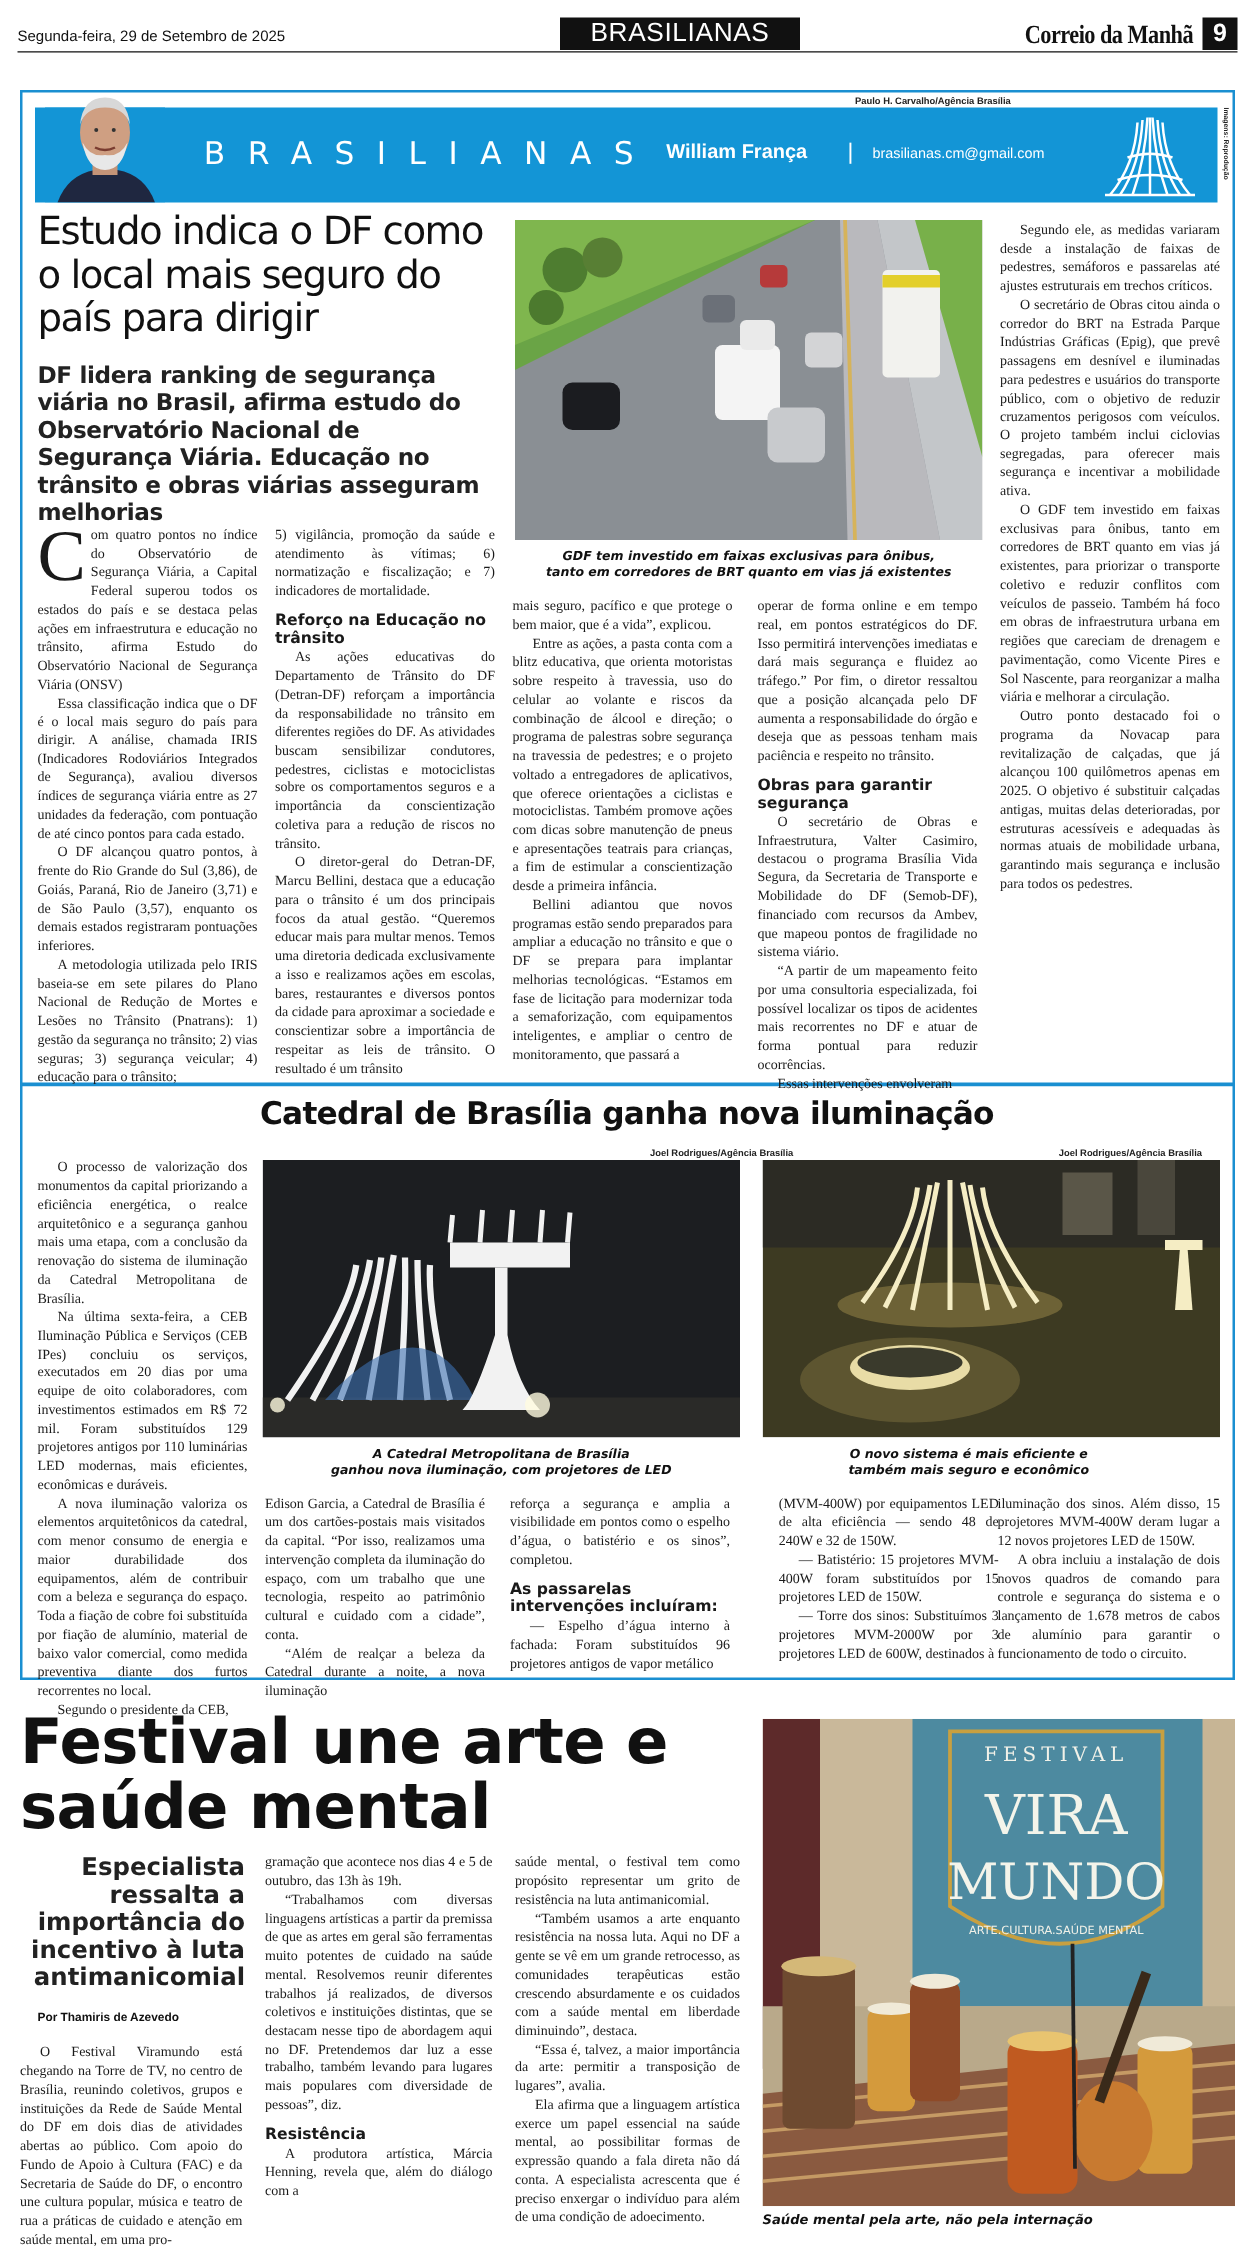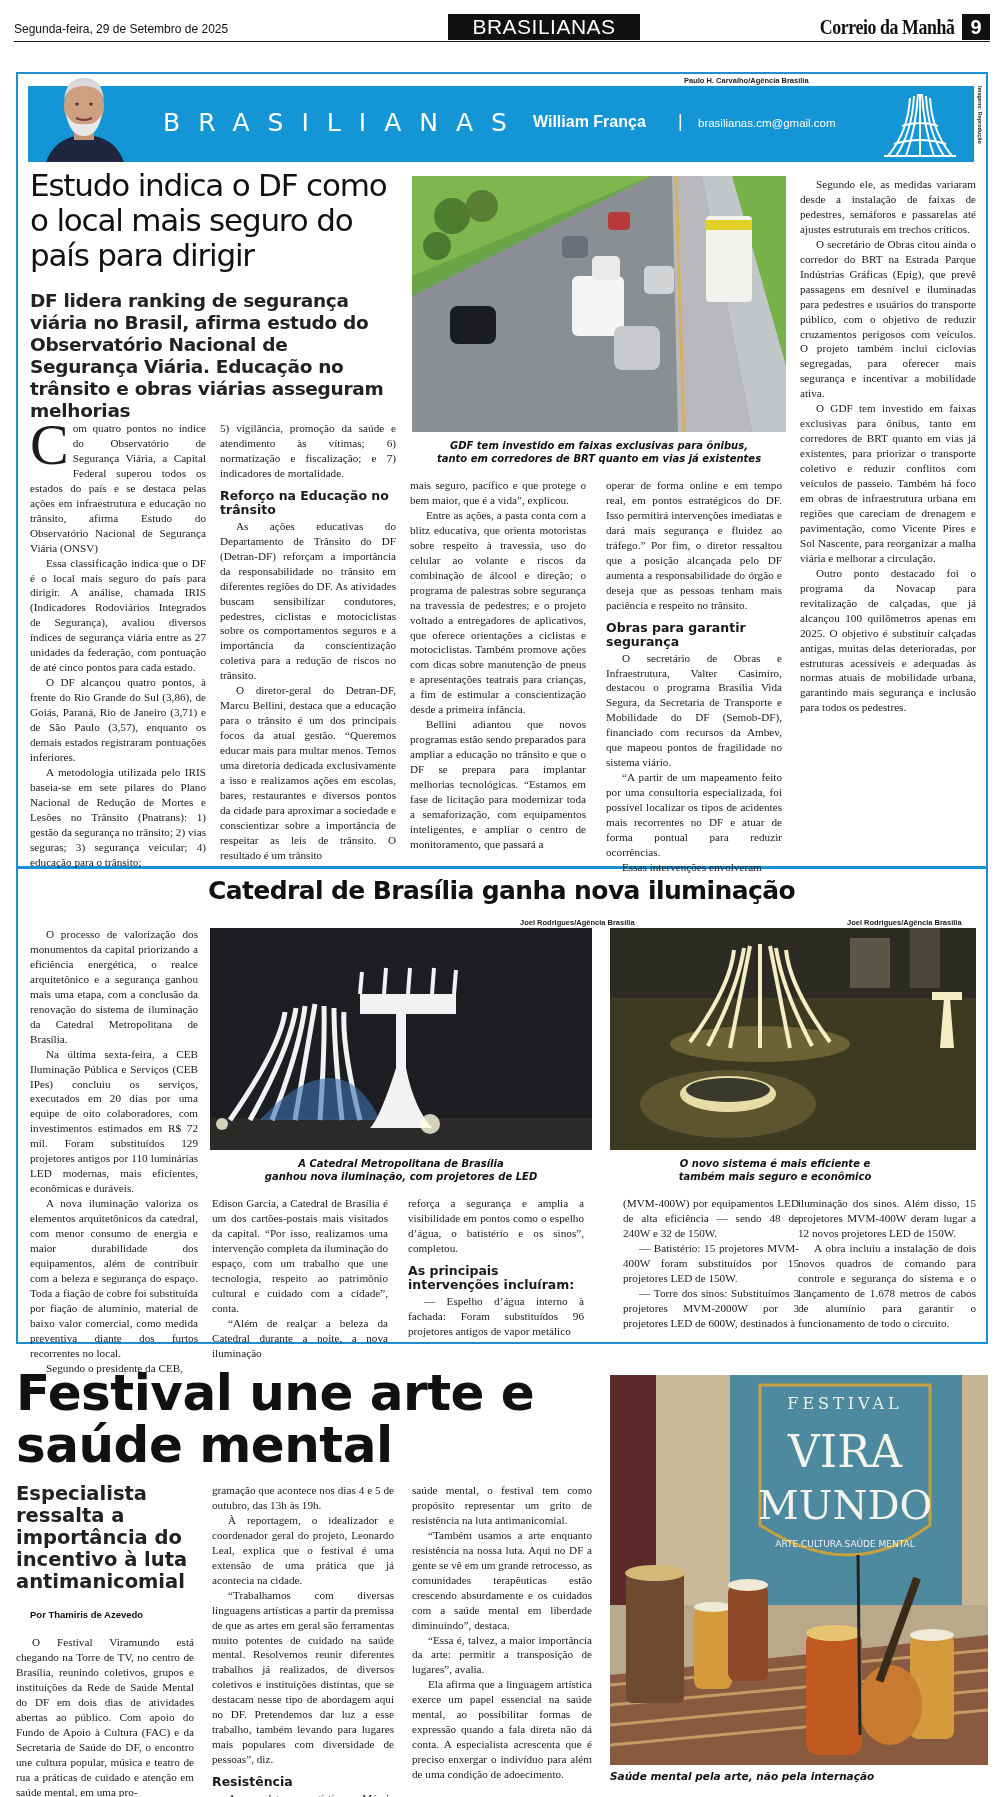--- a/index.html
+++ b/index.html
@@ -34,21 +34,21 @@
   .col p.noind { text-indent: 0; }
   .col h3 { font-family: "DejaVu Sans", sans-serif; font-size: 12.5px; line-height: 14px; font-weight: bold; margin: 8px 0 2px 0; text-align: left; }
   .dropcap { float: left; font-size: 58px; line-height: 44px; margin: 2px 4px 0 0; font-family: "Liberation Serif", serif; }
 
   .photo { position: absolute; overflow: hidden; }
   .caption { position: absolute; font-family: "DejaVu Sans", sans-serif; font-style: italic; font-weight: bold; font-size: 10px; line-height: 13px; text-align: center; color: #111; }
 
   .headline2 { position: absolute; left: 0; top: 876px; width: 1003px; text-align: center; font-family: "DejaVu Sans", sans-serif; font-size: 25px; letter-spacing: -0.6px; color: #111; }
 
   .headline3 { position: absolute; left: 16px; top: 1367px; width: 580px; font-family: "DejaVu Sans", sans-serif; font-weight: bold; font-size: 50px; line-height: 52px; letter-spacing: -0.5px; }
-  .sub3 { position: absolute; left: 16px; top: 1483px; width: 180px; font-family: "DejaVu Sans", sans-serif; font-size: 19.5px; line-height: 22px; color: #222; }
+  .sub3 { position: absolute; left: 16px; top: 1483px; width: 180px; font-family: "DejaVu Sans", sans-serif; font-size: 19.5px; line-height: 22px; color: #222; text-align: right; }
   .byline { position: absolute; left: 16px; top: 1609px; font-family: "Liberation Sans", sans-serif; font-weight: bold; font-size: 9.5px; padding-left: 14px; }
   .caption3 { position: absolute; left: 610px; top: 1770px; font-family: "DejaVu Sans", sans-serif; font-style: italic; font-weight: bold; font-size: 10.5px; }
 </style>
 </head>
 <body>
 
 <div class="mast">
   <span class="date">Segunda-feira, 29 de Setembro de 2025</span>
   <span class="section">BRASILIANAS</span>
   <span class="paper">Correio da Manhã</span>
@@ -221,21 +221,21 @@
   <p>Segundo o presidente da CEB,</p>
 </div>
 
 <div class="col" style="left:212px;top:1196px;width:176px;">
   <p class="noind">Edison Garcia, a Catedral de Brasília é um dos cartões-postais mais visitados da capital. “Por isso, realizamos uma intervenção completa da iluminação do espaço, com um trabalho que une tecnologia, respeito ao patrimônio cultural e cuidado com a cidade”, conta.</p>
   <p>“Além de realçar a beleza da Catedral durante a noite, a nova iluminação</p>
 </div>
 
 <div class="col" style="left:408px;top:1196px;width:176px;">
   <p class="noind">reforça a segurança e amplia a visibilidade em pontos como o espelho d’água, o batistério e os sinos”, completou.</p>
-  <h3>As principais intervenções incluíram:</h3>
+  <h3>As passarelas intervenções incluíram:</h3>
   <p>— Espelho d’água interno à fachada: Foram substituídos 96 projetores antigos de vapor metálico</p>
 </div>
 
 <div class="col" style="left:603px;top:1196px;width:176px;margin-left:20px;">
   <p class="noind">(MVM-400W) por equipamentos LED de alta eficiência — sendo 48 de 240W e 32 de 150W.</p>
   <p>— Batistério: 15 projetores MVM-400W foram substituídos por 15 projetores LED de 150W.</p>
   <p>— Torre dos sinos: Substituímos 3 projetores MVM-2000W por 3 projetores LED de 600W, destinados à</p>
 </div>
 
 <div class="col" style="left:798px;top:1196px;width:178px;">
@@ -246,21 +246,20 @@
 <h1 class="headline3">Festival une arte e saúde mental</h1>
 <h2 class="sub3">Especialista ressalta a importância do incentivo à luta antimanicomial</h2>
 <div class="byline">Por Thamiris de Azevedo</div>
 
 <div class="col" style="left:16px;top:1635px;width:178px;">
   <p>O Festival Viramundo está chegando na Torre de TV, no centro de Brasília, reunindo coletivos, grupos e instituições da Rede de Saúde Mental do DF em dois dias de atividades abertas ao público. Com apoio do Fundo de Apoio à Cultura (FAC) e da Secretaria de Saúde do DF, o encontro une cultura popular, música e teatro de rua a práticas de cuidado e atenção em saúde mental, em uma pro-</p>
 </div>
 
 <div class="col" style="left:212px;top:1483px;width:182px;">
   <p class="noind">gramação que acontece nos dias 4 e 5 de outubro, das 13h às 19h.</p>
-  <p>À reportagem, o idealizador e coordenador geral do projeto, Leonardo Leal, explica que o festival é uma extensão de uma prática que já acontecia na cidade.</p>
   <p>“Trabalhamos com diversas linguagens artísticas a partir da premissa de que as artes em geral são ferramentas muito potentes de cuidado na saúde mental. Resolvemos reunir diferentes trabalhos já realizados, de diversos coletivos e instituições distintas, que se destacam nesse tipo de abordagem aqui no DF. Pretendemos dar luz a esse trabalho, também levando para lugares mais populares com diversidade de pessoas”, diz.</p>
   <h3>Resistência</h3>
   <p>A produtora artística, Márcia Henning, revela que, além do diálogo com a</p>
 </div>
 
 <div class="col" style="left:412px;top:1483px;width:180px;">
   <p class="noind">saúde mental, o festival tem como propósito representar um grito de resistência na luta antimanicomial.</p>
   <p>“Também usamos a arte enquanto resistência na nossa luta. Aqui no DF a gente se vê em um grande retrocesso, as comunidades terapêuticas estão crescendo absurdamente e os cuidados com a saúde mental em liberdade diminuindo”, destaca.</p>
   <p>“Essa é, talvez, a maior importância da arte: permitir a transposição de lugares”, avalia.</p>
   <p>Ela afirma que a linguagem artística exerce um papel essencial na saúde mental, ao possibilitar formas de expressão quando a fala direta não dá conta. A especialista acrescenta que é preciso enxergar o indivíduo para além de uma condição de adoecimento.</p>

